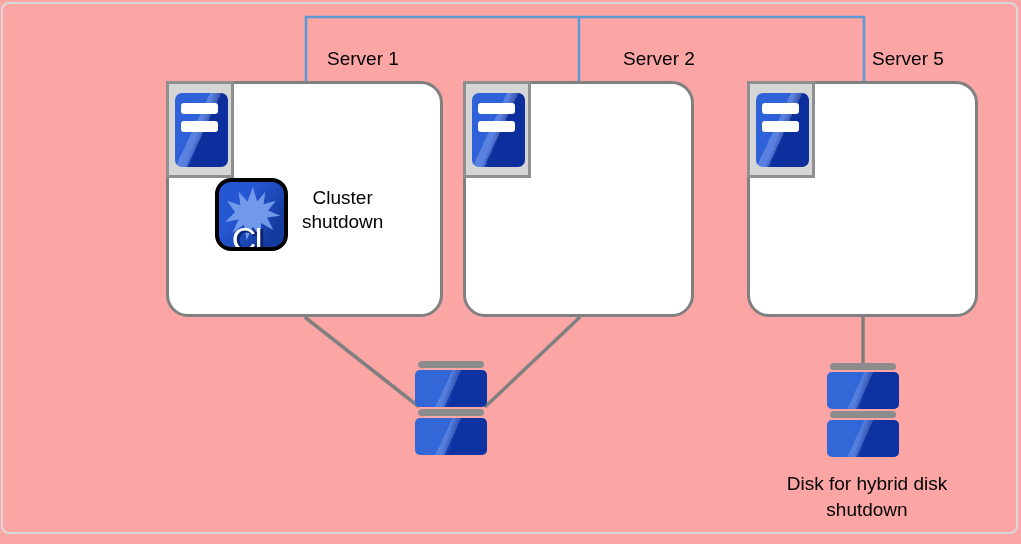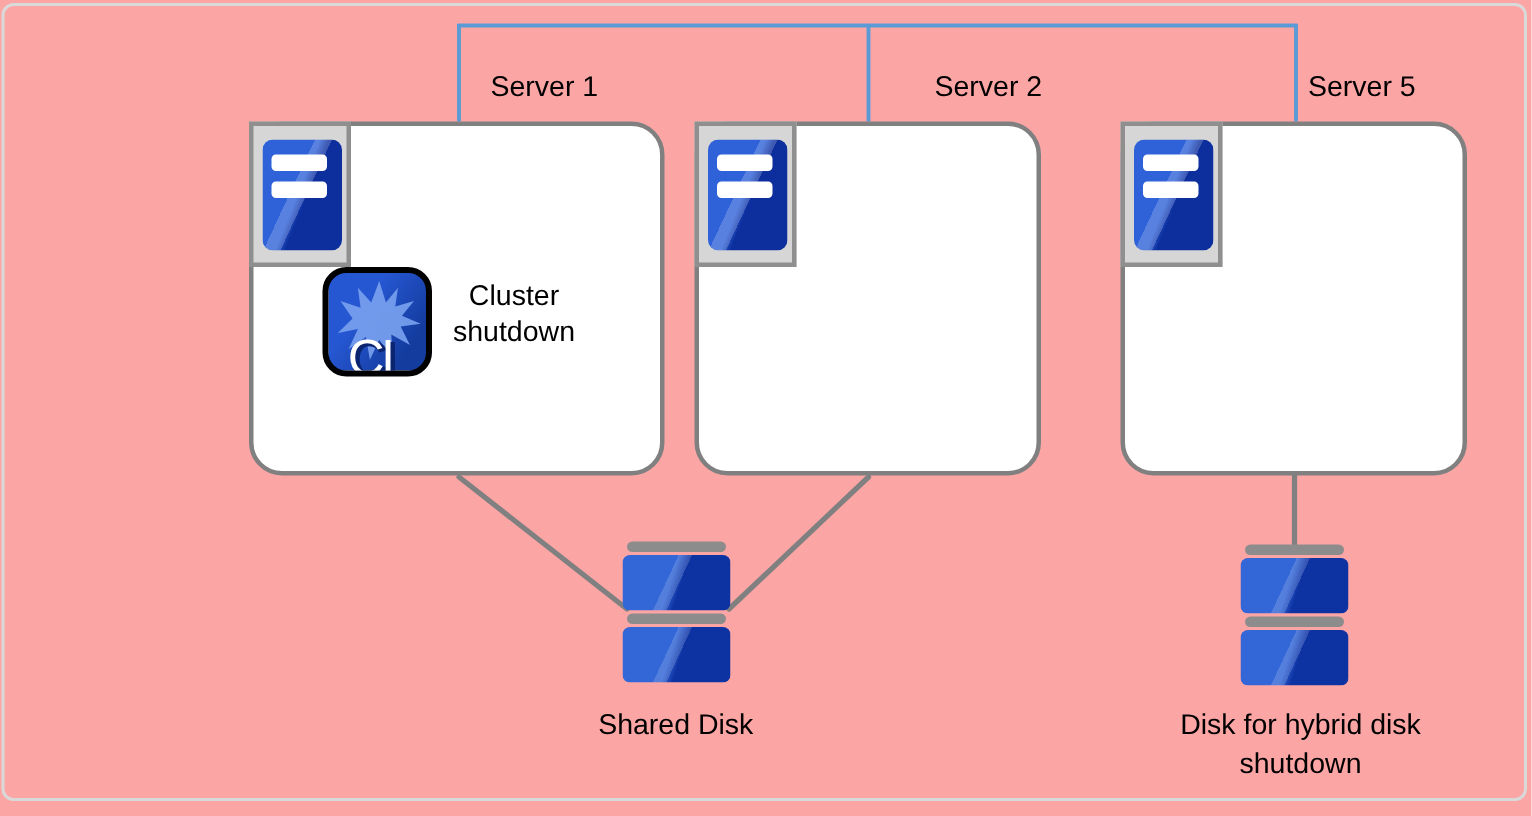--- a/index.html
+++ b/index.html
@@ -130,20 +130,19 @@
   </div>
 
   <div class="disk hybrid-disk">
     <div class="disk-bar"></div>
     <div class="disk-body"></div>
     <div class="disk-bar"></div>
     <div class="disk-body"></div>
   </div>
 
   <div class="caption cap1">
-    <div>Shared Disk</div>
   </div>
   <div class="caption cap2">
     <div>Disk for hybrid disk</div>
     <div>shutdown</div>
   </div>
 
 </div>
 
 </body></html>

